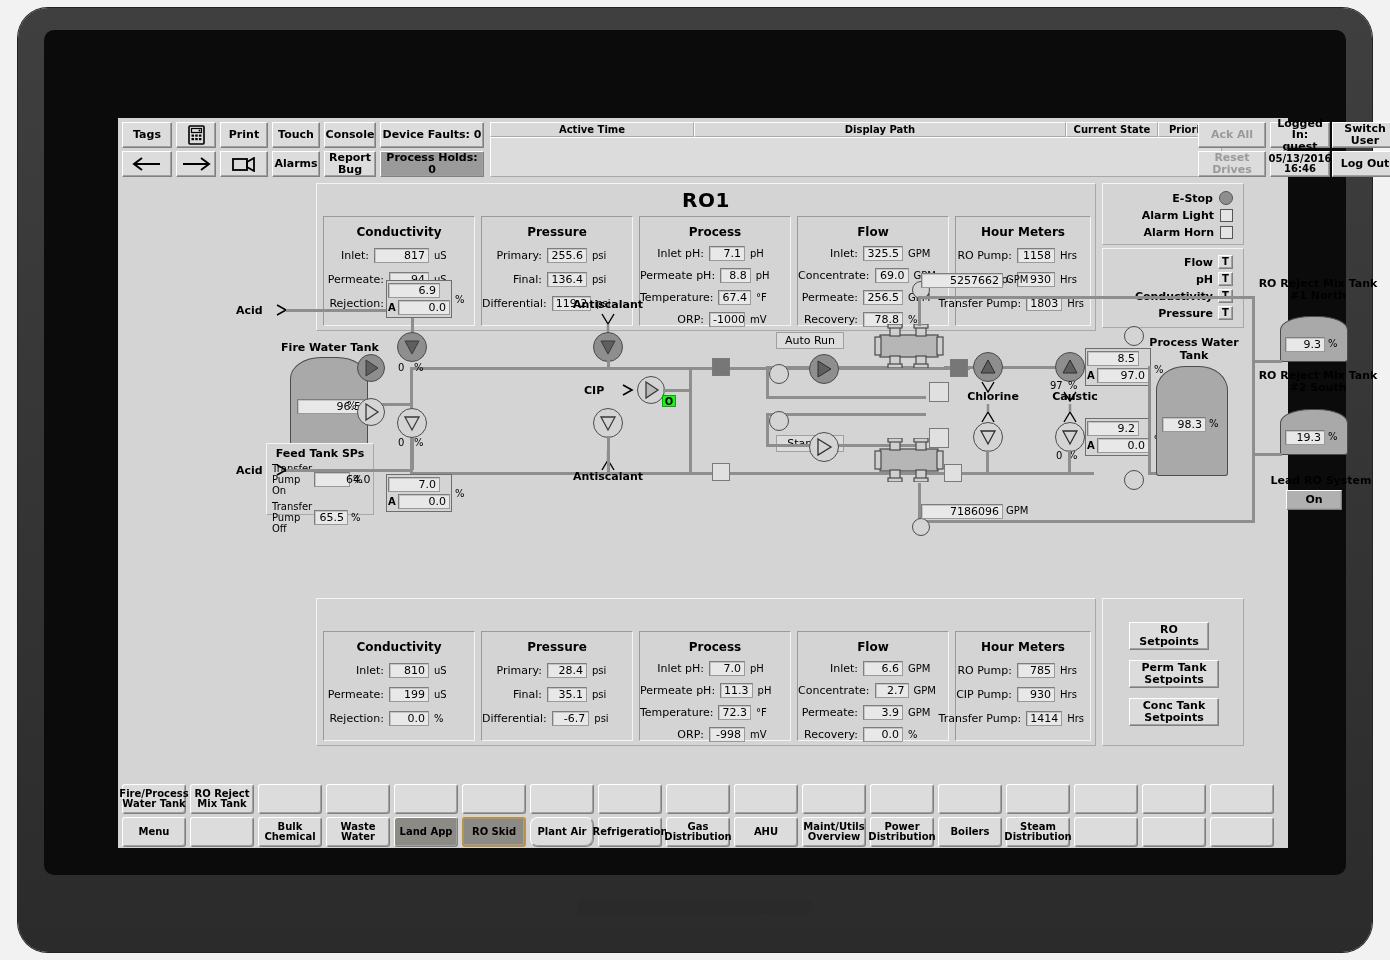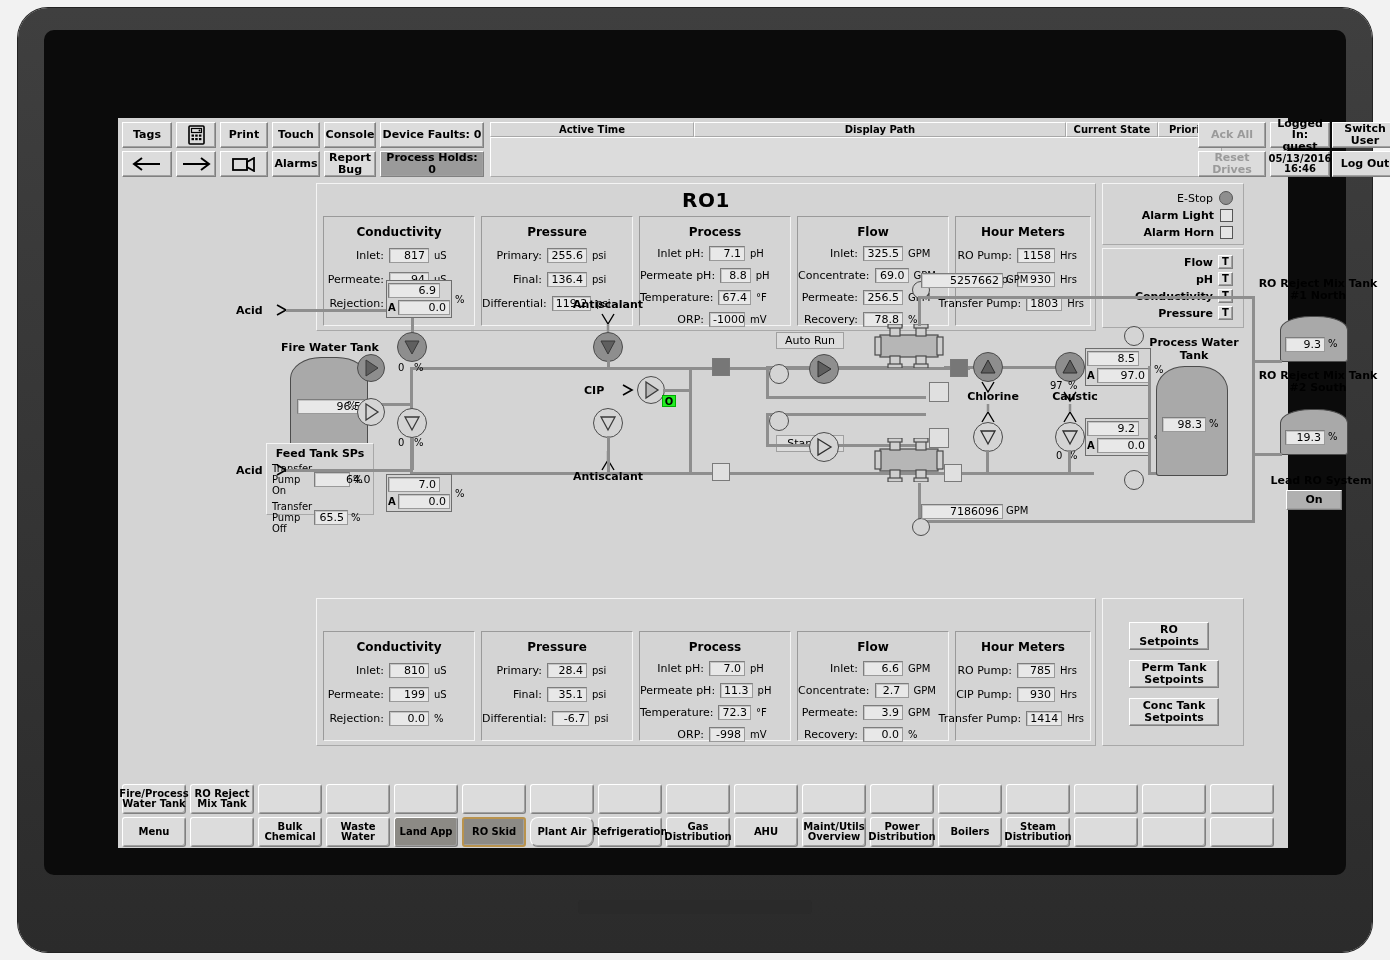--- a/index.html
+++ b/index.html
@@ -203,21 +203,21 @@
       <div class="btn" style="left:1214px;top:33px;width:66px;height:26px;">Log Out</div>
     </div>
 
     <div class="rocard group" style="left:198px;top:65px;width:780px;height:148px;">
       <div class="rotitle" style="margin-top:4px;">RO1</div>
 
       <div class="subgroup groupsunk" style="left:6px;top:32px;width:152px;height:110px;">
         <div class="subtitle">Conductivity</div>
         <div class="row">
             <span class="lbl">Inlet:</span>
-            <span class="field" style="width:40px;">817</span>
+            <span class="field" style="width:55px;">817</span>
             <span class="unit">uS</span>
           </div>
         <div class="row">
             <span class="lbl">Permeate:</span>
             <span class="field" style="width:40px;">94</span>
             <span class="unit">uS</span>
           </div>
         <div class="row">
             <span class="lbl">Rejection:</span>
             <span class="field" style="width:40px;">88.5</span>
@@ -307,21 +307,21 @@
         <div class="row" style="padding-right:6px;">
             <span class="lbl">Transfer Pump:</span>
             <span class="field" style="width:38px;">1803</span>
             <span class="unit" style="width:24px;">Hrs</span>
           </div>
       </div>
     </div>
 
     <div class="group" style="position:absolute;left:984px;top:65px;width:142px;height:62px;">
       <div style="display:flex;align-items:center;justify-content:flex-end;margin:7px 10px 0 0;">
-        <span style="font-weight:normal;font-size:11px;margin-right:6px;">E-Stop</span>
+        <span style="font-weight:bold;font-size:11px;margin-right:6px;">E-Stop</span>
         <span style="width:14px;height:14px;border-radius:50%;background:#8e8e8e;border:1.2px solid #555;"></span>
       </div>
       <div style="display:flex;align-items:center;justify-content:flex-end;margin:4px 10px 0 0;">
         <span style="font-weight:bold;font-size:11px;margin-right:6px;">Alarm Light</span>
         <span style="width:13px;height:13px;background:#e4e4e4;border:1.2px solid #555;"></span>
       </div>
       <div style="display:flex;align-items:center;justify-content:flex-end;margin:4px 10px 0 0;">
         <span style="font-weight:bold;font-size:11px;margin-right:6px;">Alarm Horn</span>
         <span style="width:13px;height:13px;background:#e4e4e4;border:1.2px solid #555;"></span>
       </div>
@@ -701,21 +701,21 @@
 
       <div class="subgroup groupsunk" style="left:480px;top:32px;width:152px;height:110px;">
         <div class="subtitle">Flow</div>
         <div class="row" style="margin-top:7px;">
             <span class="lbl">Inlet:</span>
             <span class="field" style="width:40px;">6.6</span>
             <span class="unit">GPM</span>
           </div>
         <div class="row" style="margin-top:7px;">
             <span class="lbl">Concentrate:</span>
-            <span class="field" style="width:40px;text-align:center;">2.7</span>
+            <span class="field" style="width:40px;">2.7</span>
             <span class="unit">GPM</span>
           </div>
         <div class="row" style="margin-top:7px;">
             <span class="lbl">Permeate:</span>
             <span class="field" style="width:40px;">3.9</span>
             <span class="unit">GPM</span>
           </div>
         <div class="row" style="margin-top:7px;">
             <span class="lbl">Recovery:</span>
             <span class="field" style="width:40px;">0.0</span>

